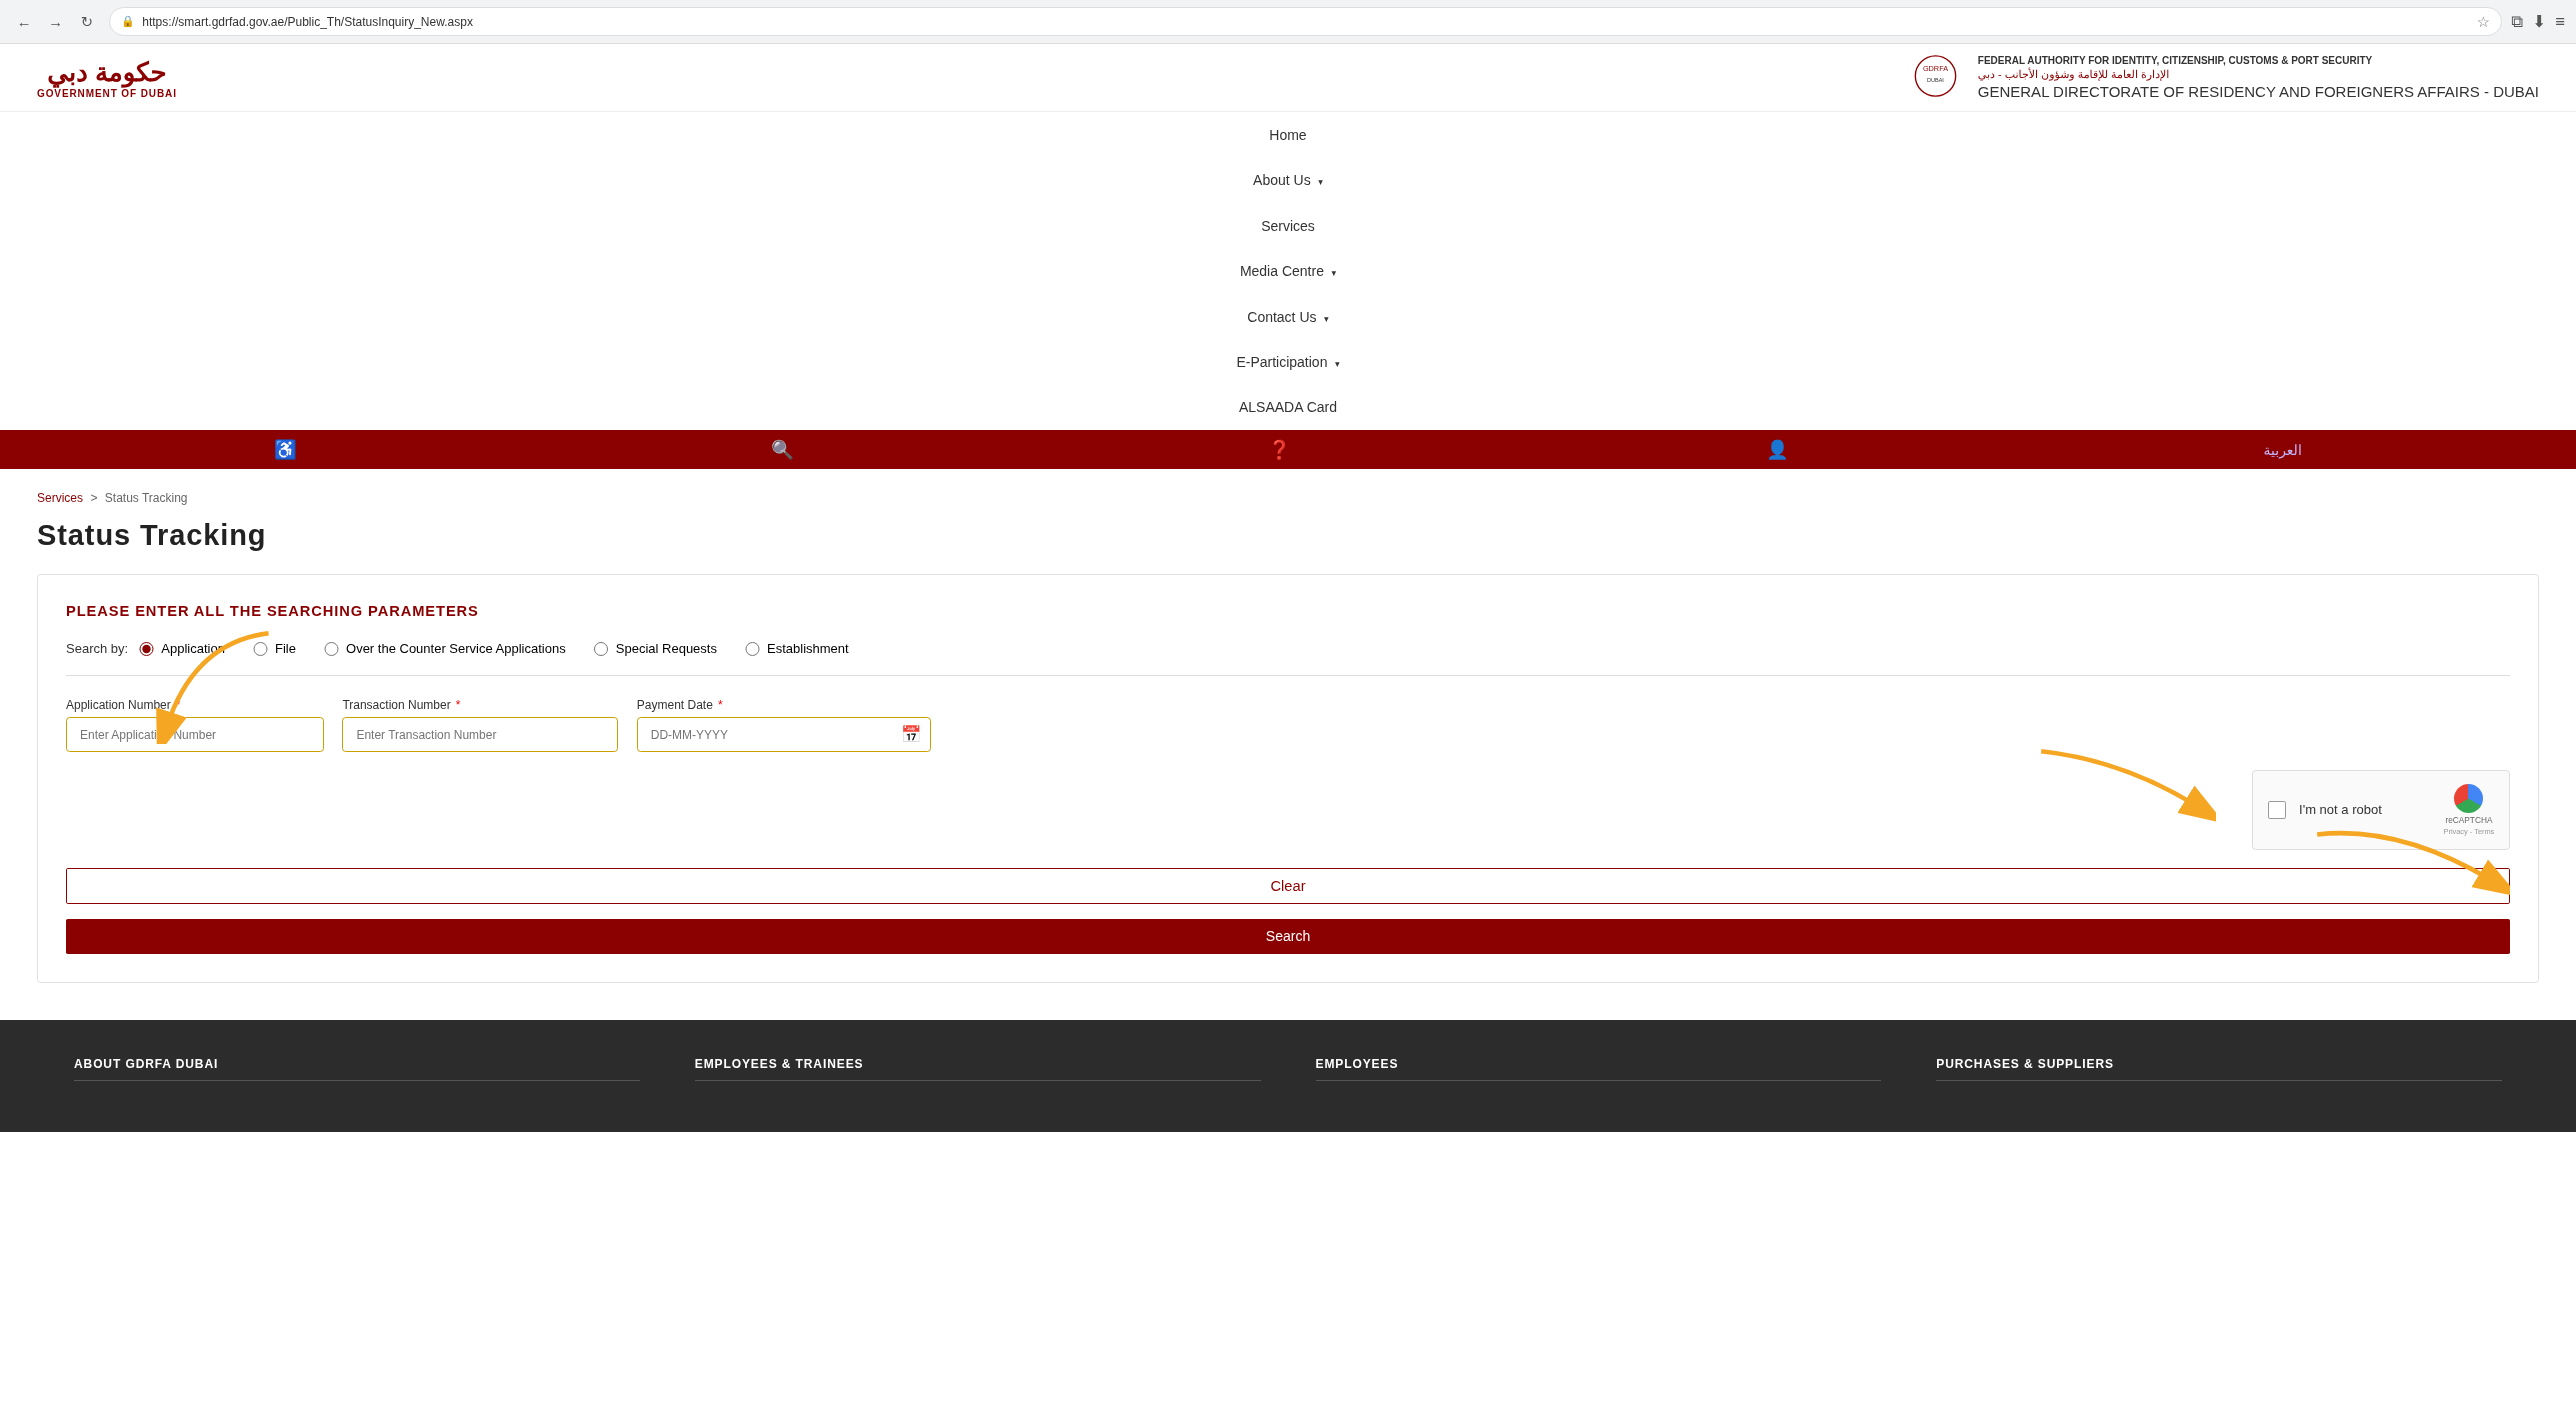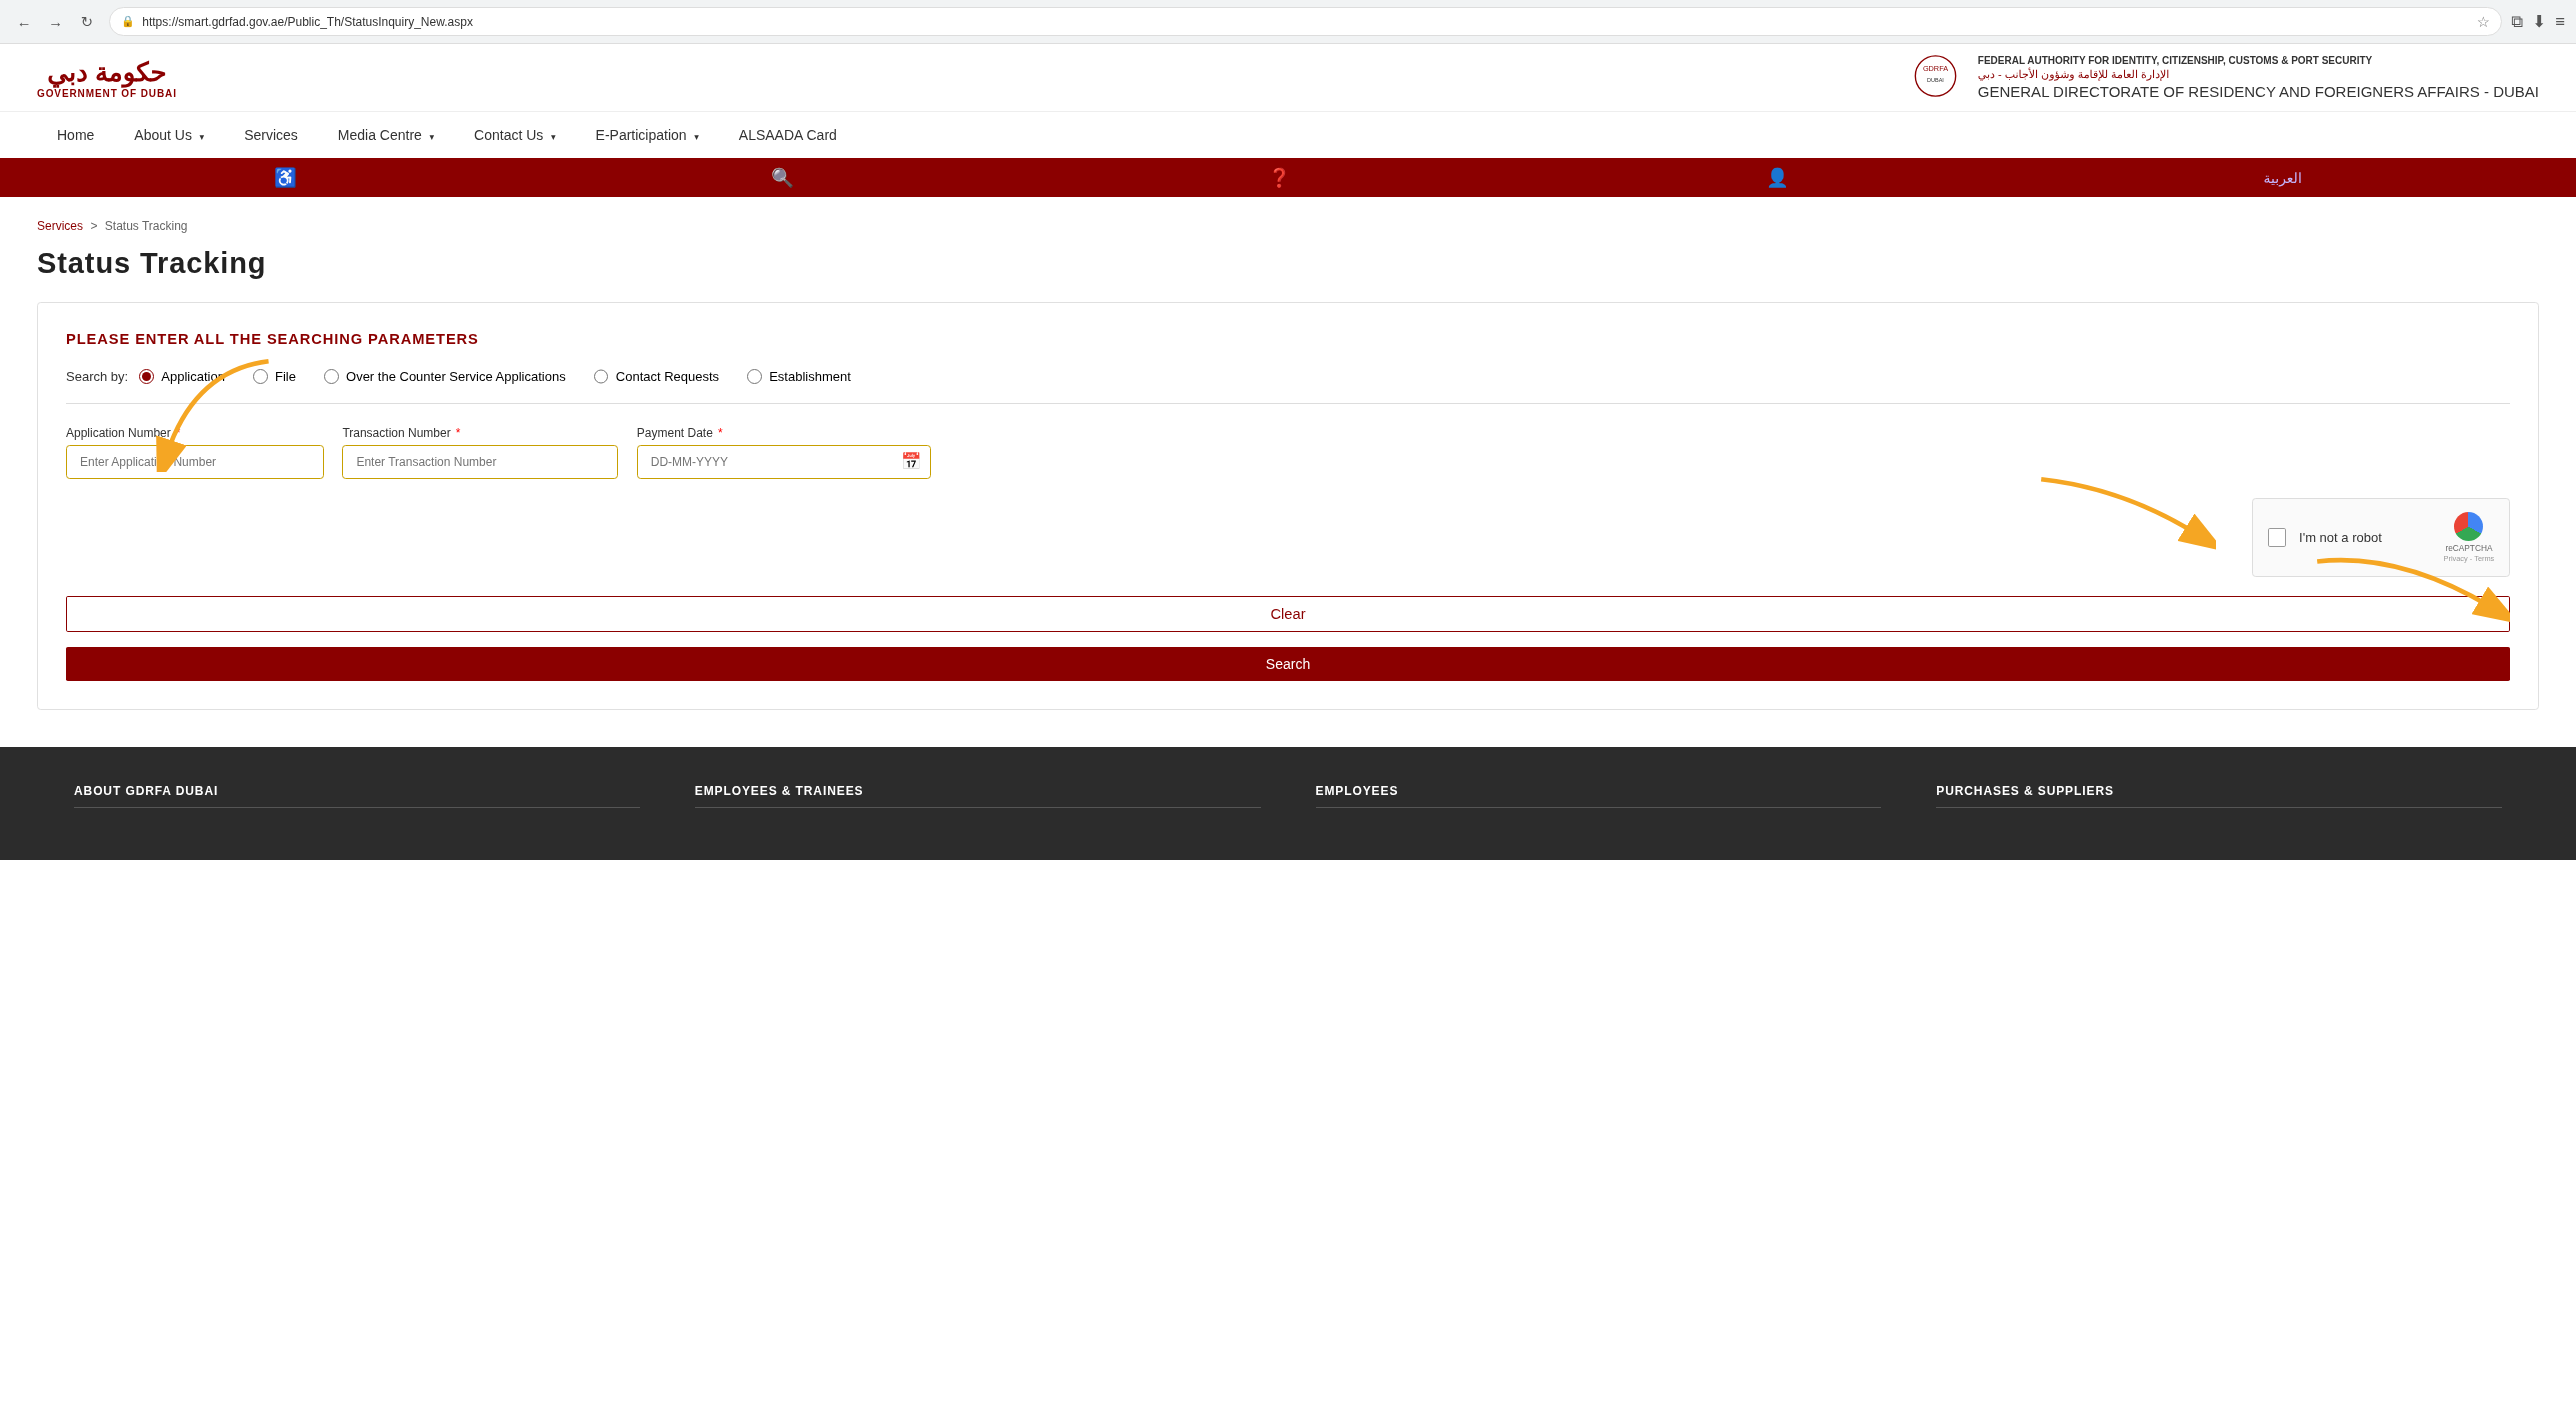--- a/index.html
+++ b/index.html
@@ -56,21 +56,21 @@
     .right-authority .authority-ar { font-size: 11px; color: #8B0000; margin: 1.8px 0; }
     .right-authority .authority-sub { font-size: 15px; color: #333; }
 
     
     .main-nav {
       background: white;
       border-bottom: 2.8px solid #8B0000;
       padding: 0 37px;
     }
     .main-nav ul {
-      list-style: none; display: flex; align-items: center; gap: 0;
+      list-style: none; display: flex; align-items: center; gap: 0; flex-direction: column;
     }
     .main-nav ul li a {
       display: block; padding: 14.7px 20px;
       text-decoration: none; color: #333; font-size: 14px;
       white-space: nowrap;
     }
     .main-nav ul li a .dropdown-arrow { font-size: 9.2px; margin-left: 3.7px; }
 
     
     .secondary-nav {
@@ -343,21 +343,21 @@
           <label class="radio-option">
             <input type="radio" name="searchBy" value="file" style="">
             <span>File</span>
           </label>
           <label class="radio-option">
             <input type="radio" name="searchBy" value="counter" style="">
             <span>Over the Counter Service Applications</span>
           </label>
           <label class="radio-option">
             <input type="radio" name="searchBy" value="special" style="">
-            <span>Contact Requests</span>
+            <span>Special Requests</span>
           </label>
           <label class="radio-option">
             <input type="radio" name="searchBy" value="establishment" style="">
             <span>Establishment</span>
           </label>
         </div>
       </div>
 
       <hr class="divider">
 

